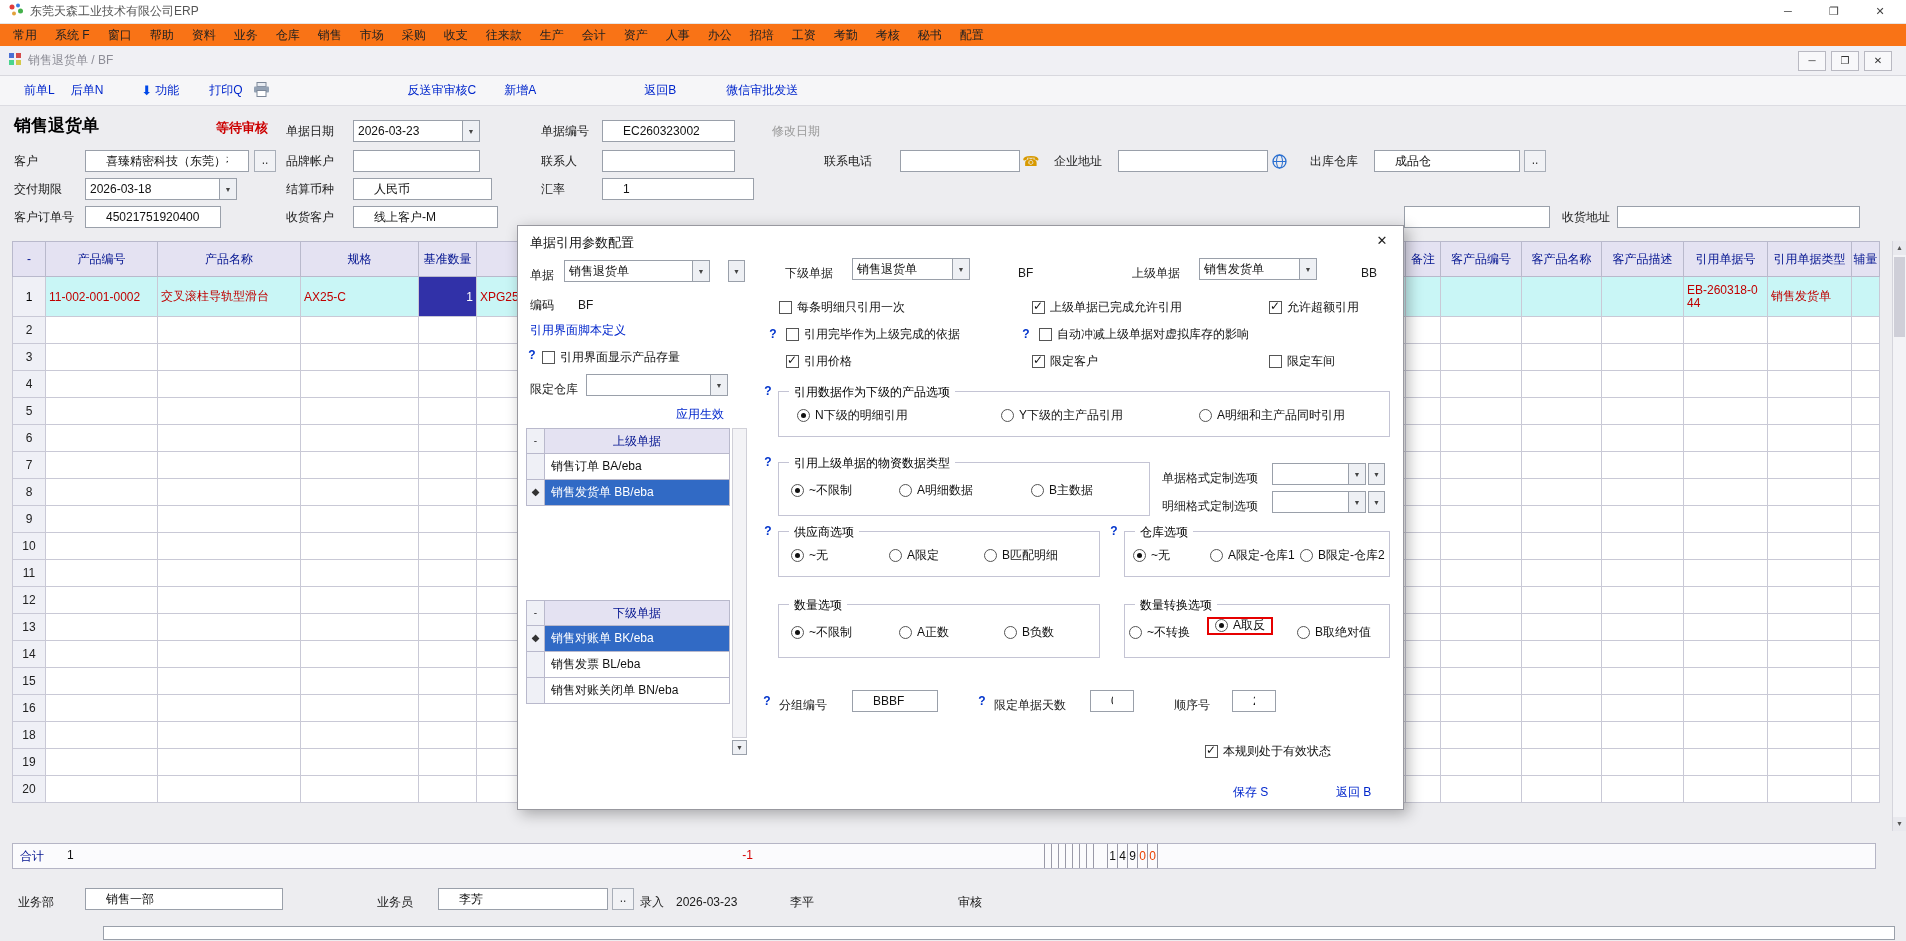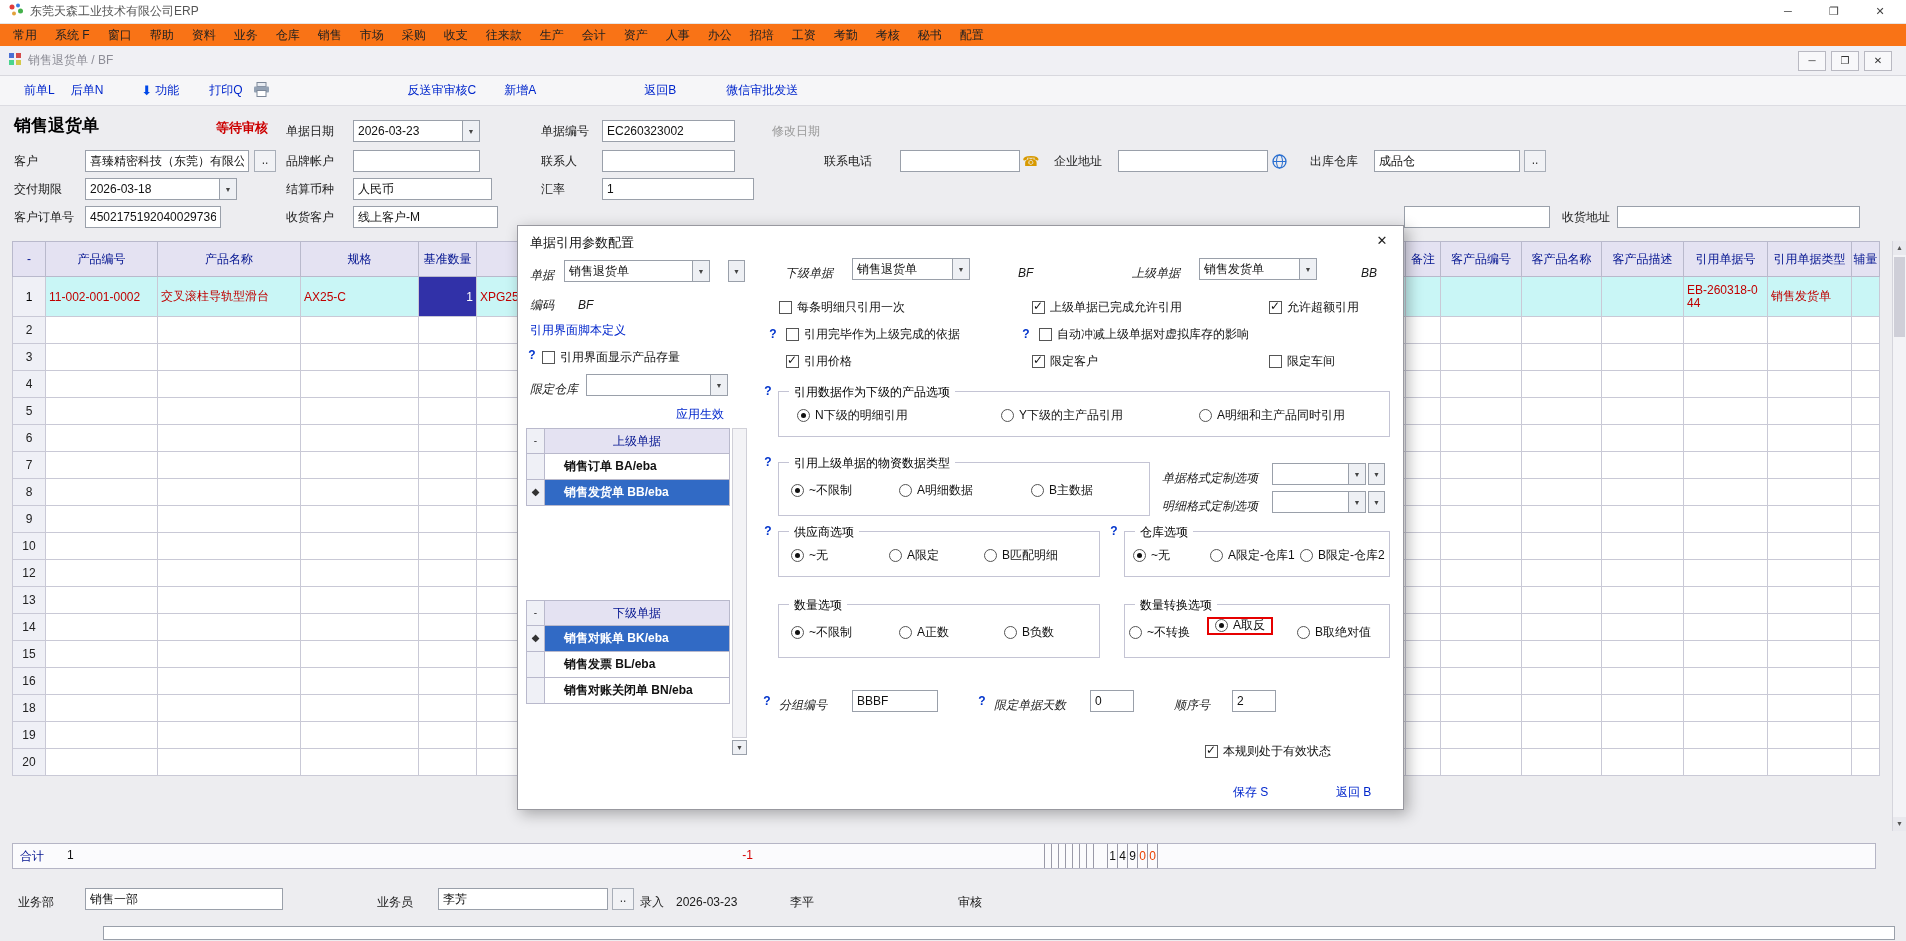--- a/index.html
+++ b/index.html
@@ -39,21 +39,21 @@
 .tb-item:nth-child(9){margin-left:108px;}
 .tb-item:nth-child(10){margin-left:50px;}
 .tb-down{color:#0048e8;font-size:13px;}
 
 
 .formhead{position:absolute;top:106px;left:0;right:0;height:135px;}
 .form-title{position:absolute;left:14px;top:8px;font-size:17px;font-weight:bold;color:#000;}
 .status{position:absolute;left:216px;top:13px;color:#cc0000;font-weight:bold;font-size:13px;}
 .flabel{position:absolute;height:22px;line-height:22px;color:#1a1a1a;white-space:nowrap;}
 .flabel.dim{color:#999;}
-.input{position:absolute;height:22px;border:1px solid #9aa0aa;background:#fff;padding:0 4px;font-size:12px;font-family:inherit;color:#111;}
+.input{position:absolute;height:22px;border:1px solid #9aa0aa;background:#fff;padding:0 20px;font-size:12px;font-family:inherit;color:#111;}
 .combo{position:absolute;height:22px;border:1px solid #9aa0aa;background:#fff;display:flex;align-items:center;}
 .combo-text{flex:1;padding:0 4px;overflow:hidden;white-space:nowrap;}
 .combo-btn{width:17px;height:100%;background:#eef0f4;border-left:1px solid #9aa0aa;display:flex;align-items:center;justify-content:center;flex:0 0 17px;}
 .combo-btn::before{content:"▼";font-size:7px;color:#444;}
 .arrow-box{position:absolute;width:17px;height:22px;background:#eef0f4;border:1px solid #9aa0aa;display:flex;align-items:center;justify-content:center;}
 .arrow-box::before{content:"▼";font-size:7px;color:#444;}
 .dots-btn{position:absolute;width:22px;height:22px;border:1px solid #a8aeb8;background:#f1f2f5;text-align:center;line-height:18px;color:#333;}
 .dots-btn::before{content:"..";}
 .icon-abs{position:absolute;width:18px;height:22px;display:flex;align-items:center;justify-content:center;}
 .phone-glyph::before{content:"☎";color:#d89a00;font-size:14px;}
@@ -141,21 +141,21 @@
 .lp-script-link{left:4px;top:66px}
 .lp-stock-help{left:0;top:92px}.lp-stock-chk{left:16px;top:92px}
 .lp-wh-label{left:4px;top:122px}.lp-wh-combo{left:60px;top:118px;width:142px}
 .lp-apply-link{left:150px;top:150px}
 .dlist{position:absolute;width:204px;}
 .lp-list1{left:0;top:172px}.lp-list2{left:0;top:344px}
 .dlist-head{display:flex;height:26px;background:#e4e2f2;border:1px solid #b9b9cc;color:#00128f;}
 .dlist-gut{width:18px;flex:0 0 18px;border-right:1px solid #b9b9cc;text-align:center;line-height:24px;background:#eff0f6;color:#333;font-size:10px;}
 .dlist-title{flex:1;text-align:center;line-height:24px;}
 .dlist-row{display:flex;height:26px;border:1px solid #b9b9cc;border-top:none;background:#fff;}
-.dlist-label{flex:1;line-height:24px;padding-left:19px;overflow:hidden;white-space:nowrap;font-weight:bold;}
+.dlist-label{flex:1;line-height:24px;padding-left:6px;overflow:hidden;white-space:nowrap;}
 .dlist-row.sel .dlist-label{background:#316ac5;color:#fff;}
 .lp-scroll{position:absolute;left:206px;top:172px;width:15px;height:310px;background:#f3f3f6;border:1px solid #d0d0d8;}
 .lp-scroll-btn{left:206px;top:484px;width:15px;height:15px;}
 .rp-lower-label{left:267px;top:36px}.rp-lower-combo{left:334px;top:32px;width:118px}.rp-lower-code{left:500px;top:36px}
 .rp-upper-label{left:614px;top:36px}.rp-upper-combo{left:681px;top:32px;width:118px}.rp-upper-code{left:843px;top:36px}
 .rp-row{position:absolute;left:0;width:887px;height:22px;}
 .rp-rowB{top:72px}.rp-rowC{top:99px}.rp-rowD{top:126px}
 .rp-rowB > :nth-child(1){left:261px}.rp-rowB > :nth-child(2){left:514px}.rp-rowB > :nth-child(3){left:751px}
 .rp-rowC > :nth-child(1){left:249px;top:2px}.rp-rowC > :nth-child(2){left:268px}
 .rp-rowC > :nth-child(3){left:502px;top:2px}.rp-rowC > :nth-child(4){left:521px}
@@ -176,21 +176,21 @@
 .g5 label:nth-of-type(1){left:12px;top:18px}.g5 label:nth-of-type(2){left:120px;top:18px}.g5 label:nth-of-type(3){left:225px;top:18px}
 .g6 label:nth-of-type(1){left:4px;top:18px}.g6 label:nth-of-type(2){left:82px;top:12px}.g6 label:nth-of-type(3){left:172px;top:18px}
 .fmt1-label{left:644px;top:241px}.fmt1-combo{left:754px;top:237px;width:94px}.fmt1-arrow{left:850px;top:237px}
 .fmt2-label{left:644px;top:269px}.fmt2-combo{left:754px;top:265px;width:94px}.fmt2-arrow{left:850px;top:265px}
 .rpE-help1{left:243px;top:468px}.rpE-grp-label{left:261px;top:468px}.rpE-grp-input{left:334px;top:464px;width:86px}
 .rpE-help2{left:458px;top:468px}.rpE-days-label{left:476px;top:468px}.rpE-days-input{left:572px;top:464px;width:44px}
 .rpE-seq-label{left:656px;top:468px}.rpE-seq-input{left:714px;top:464px;width:44px}
 .rp-active{left:687px;top:516px}
 .dlg-btn{position:absolute;color:#0026cc;white-space:nowrap;}
 .btn-save{left:715px;top:558px}.btn-back{left:818px;top:558px}
-.modal .flabel{position:absolute;font-style:italic;}
+.modal .flabel{position:absolute;}
 </style>
 </head>
 <body>
 
 <div class="screen">
 
   <div class="titlebar">
     <span><svg width="16" height="16">
           <circle cx="4" cy="5" r="2.5" fill="#e23b3b"></circle>
           <circle cx="10" cy="3.5" r="2" fill="#3b7de2"></circle>
@@ -500,20 +500,35 @@
           <div class="gcell gc6"></div>
           <div class="gcell gc7"></div>
           <div class="gcell gc8"></div>
           <div class="gcell gc9"></div>
           <div class="gcell gc10"></div>
           <div class="gcell gc11"></div>
           <div class="gcell gc12"></div>
           <div class="gcell gc13"></div>
         </div>
         <div class="grow">
+          <div class="gcell gc1">11</div>
+          <div class="gcell gc2"></div>
+          <div class="gcell gc3"></div>
+          <div class="gcell gc4"></div>
+          <div class="gcell gc5"></div>
+          <div class="gcell gc6"></div>
+          <div class="gcell gc7"></div>
+          <div class="gcell gc8"></div>
+          <div class="gcell gc9"></div>
+          <div class="gcell gc10"></div>
+          <div class="gcell gc11"></div>
+          <div class="gcell gc12"></div>
+          <div class="gcell gc13"></div>
+        </div>
+        <div class="grow">
           <div class="gcell gc1">12</div>
           <div class="gcell gc2"></div>
           <div class="gcell gc3"></div>
           <div class="gcell gc4"></div>
           <div class="gcell gc5"></div>
           <div class="gcell gc6"></div>
           <div class="gcell gc7"></div>
           <div class="gcell gc8"></div>
           <div class="gcell gc9"></div>
           <div class="gcell gc10"></div>

